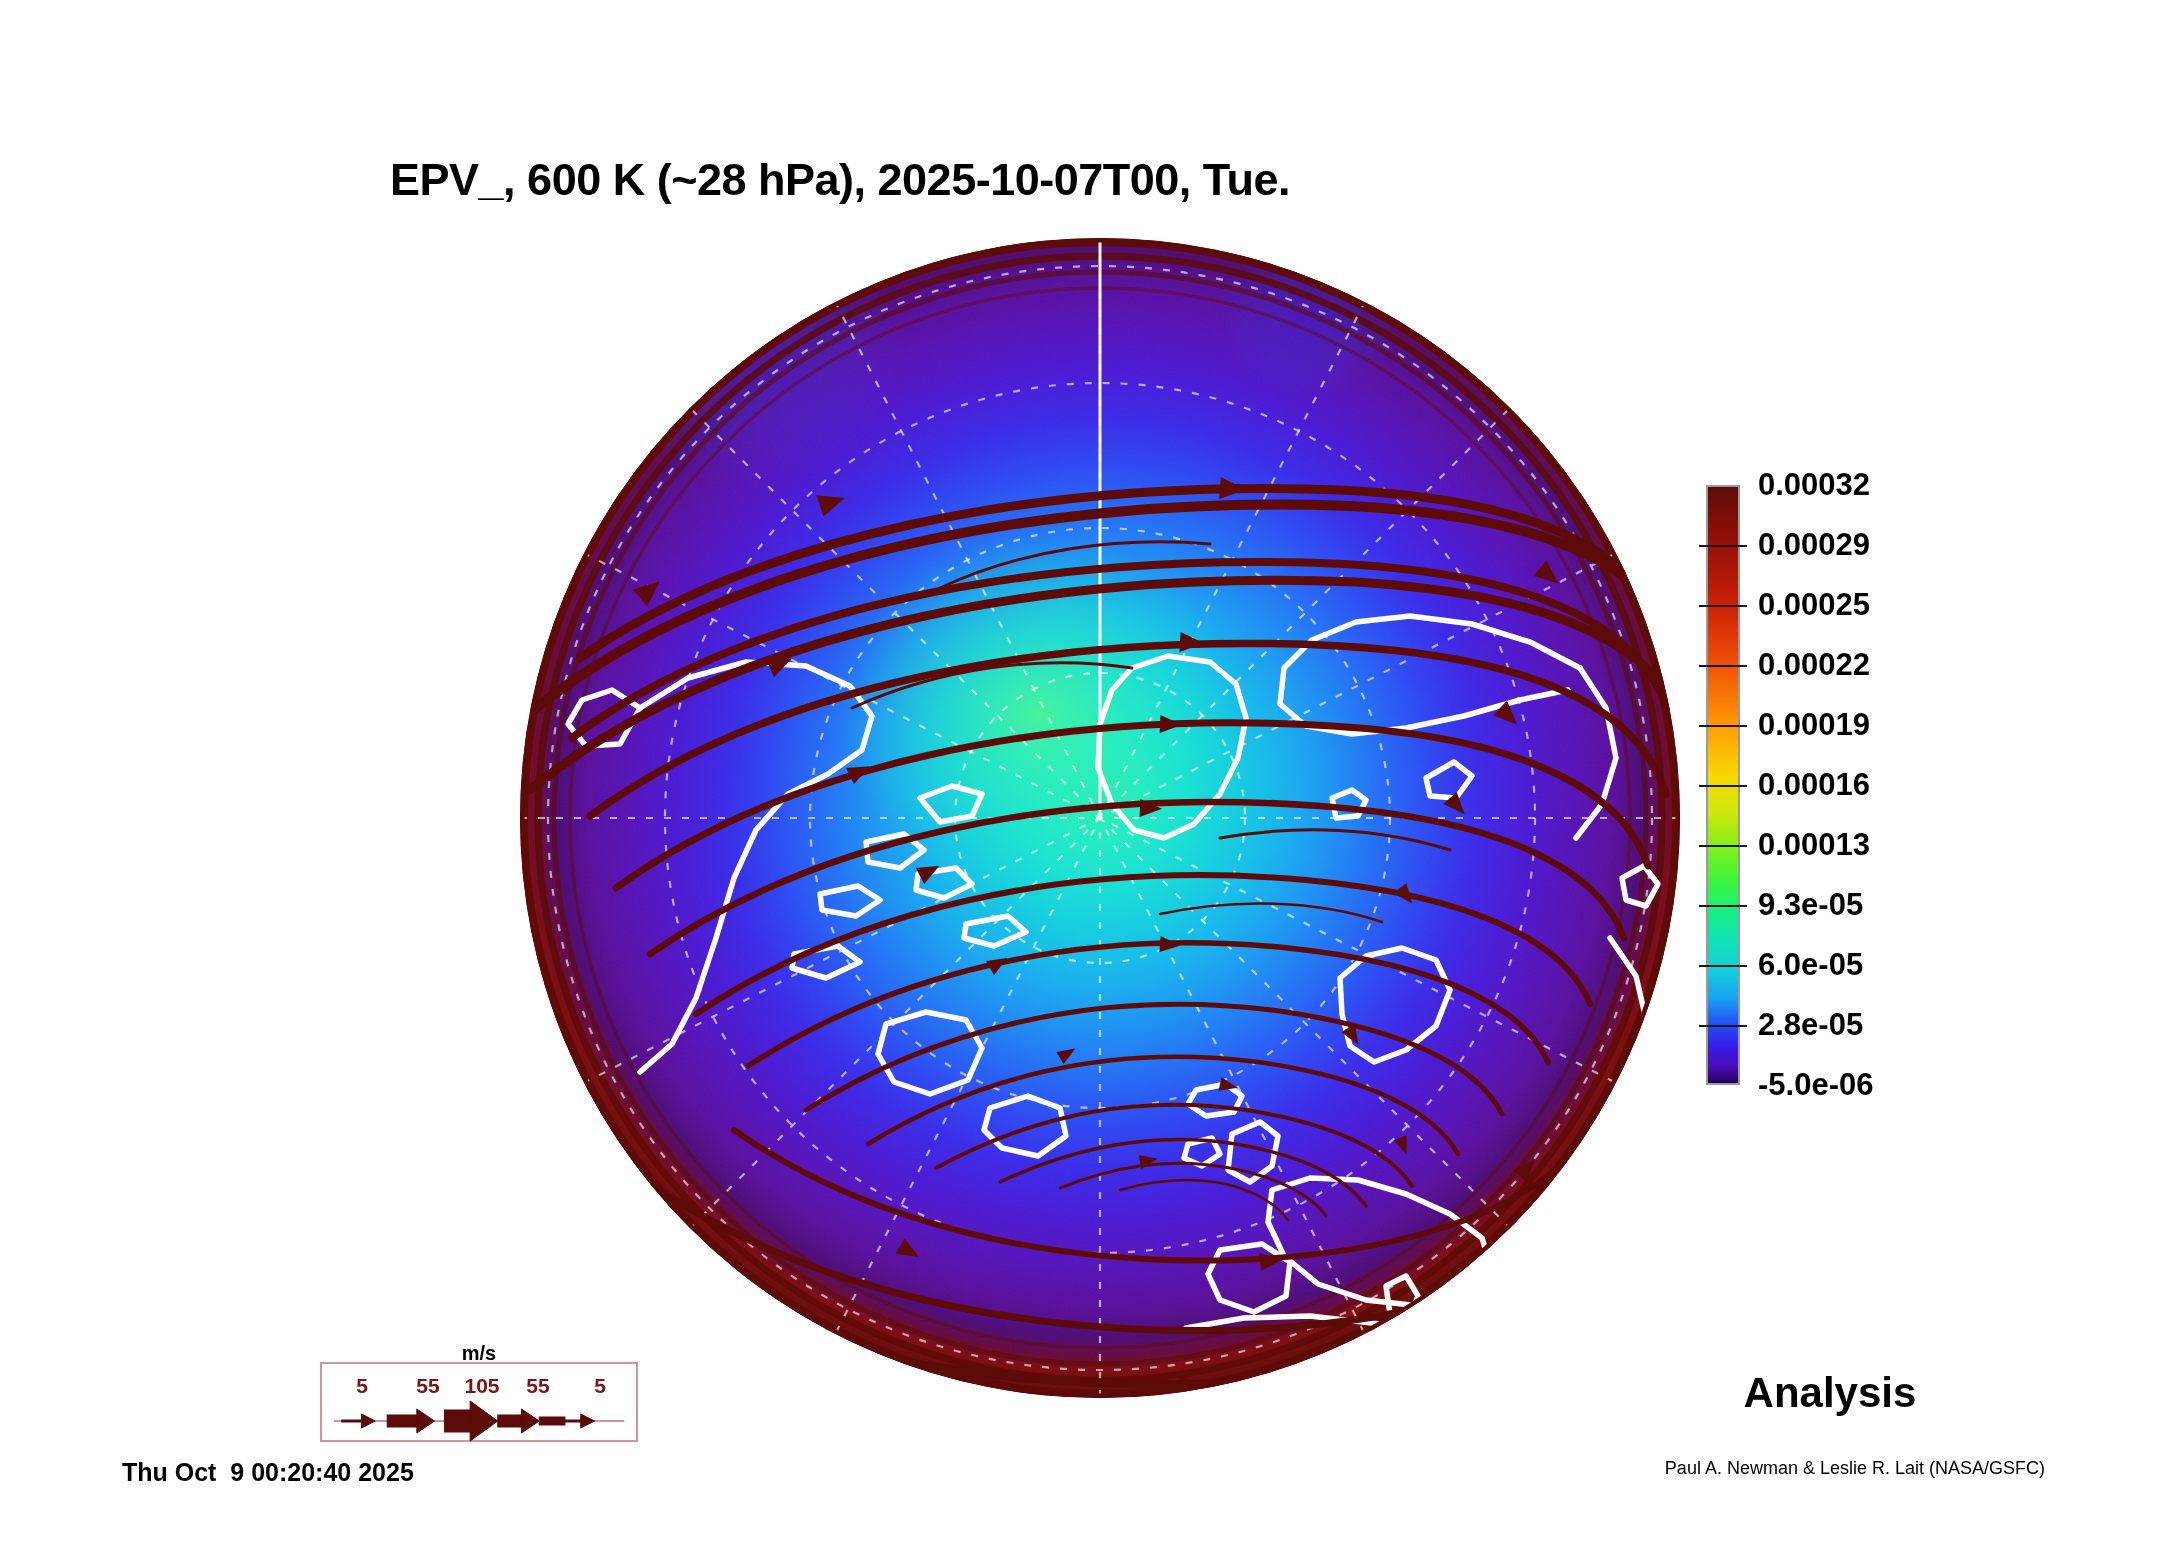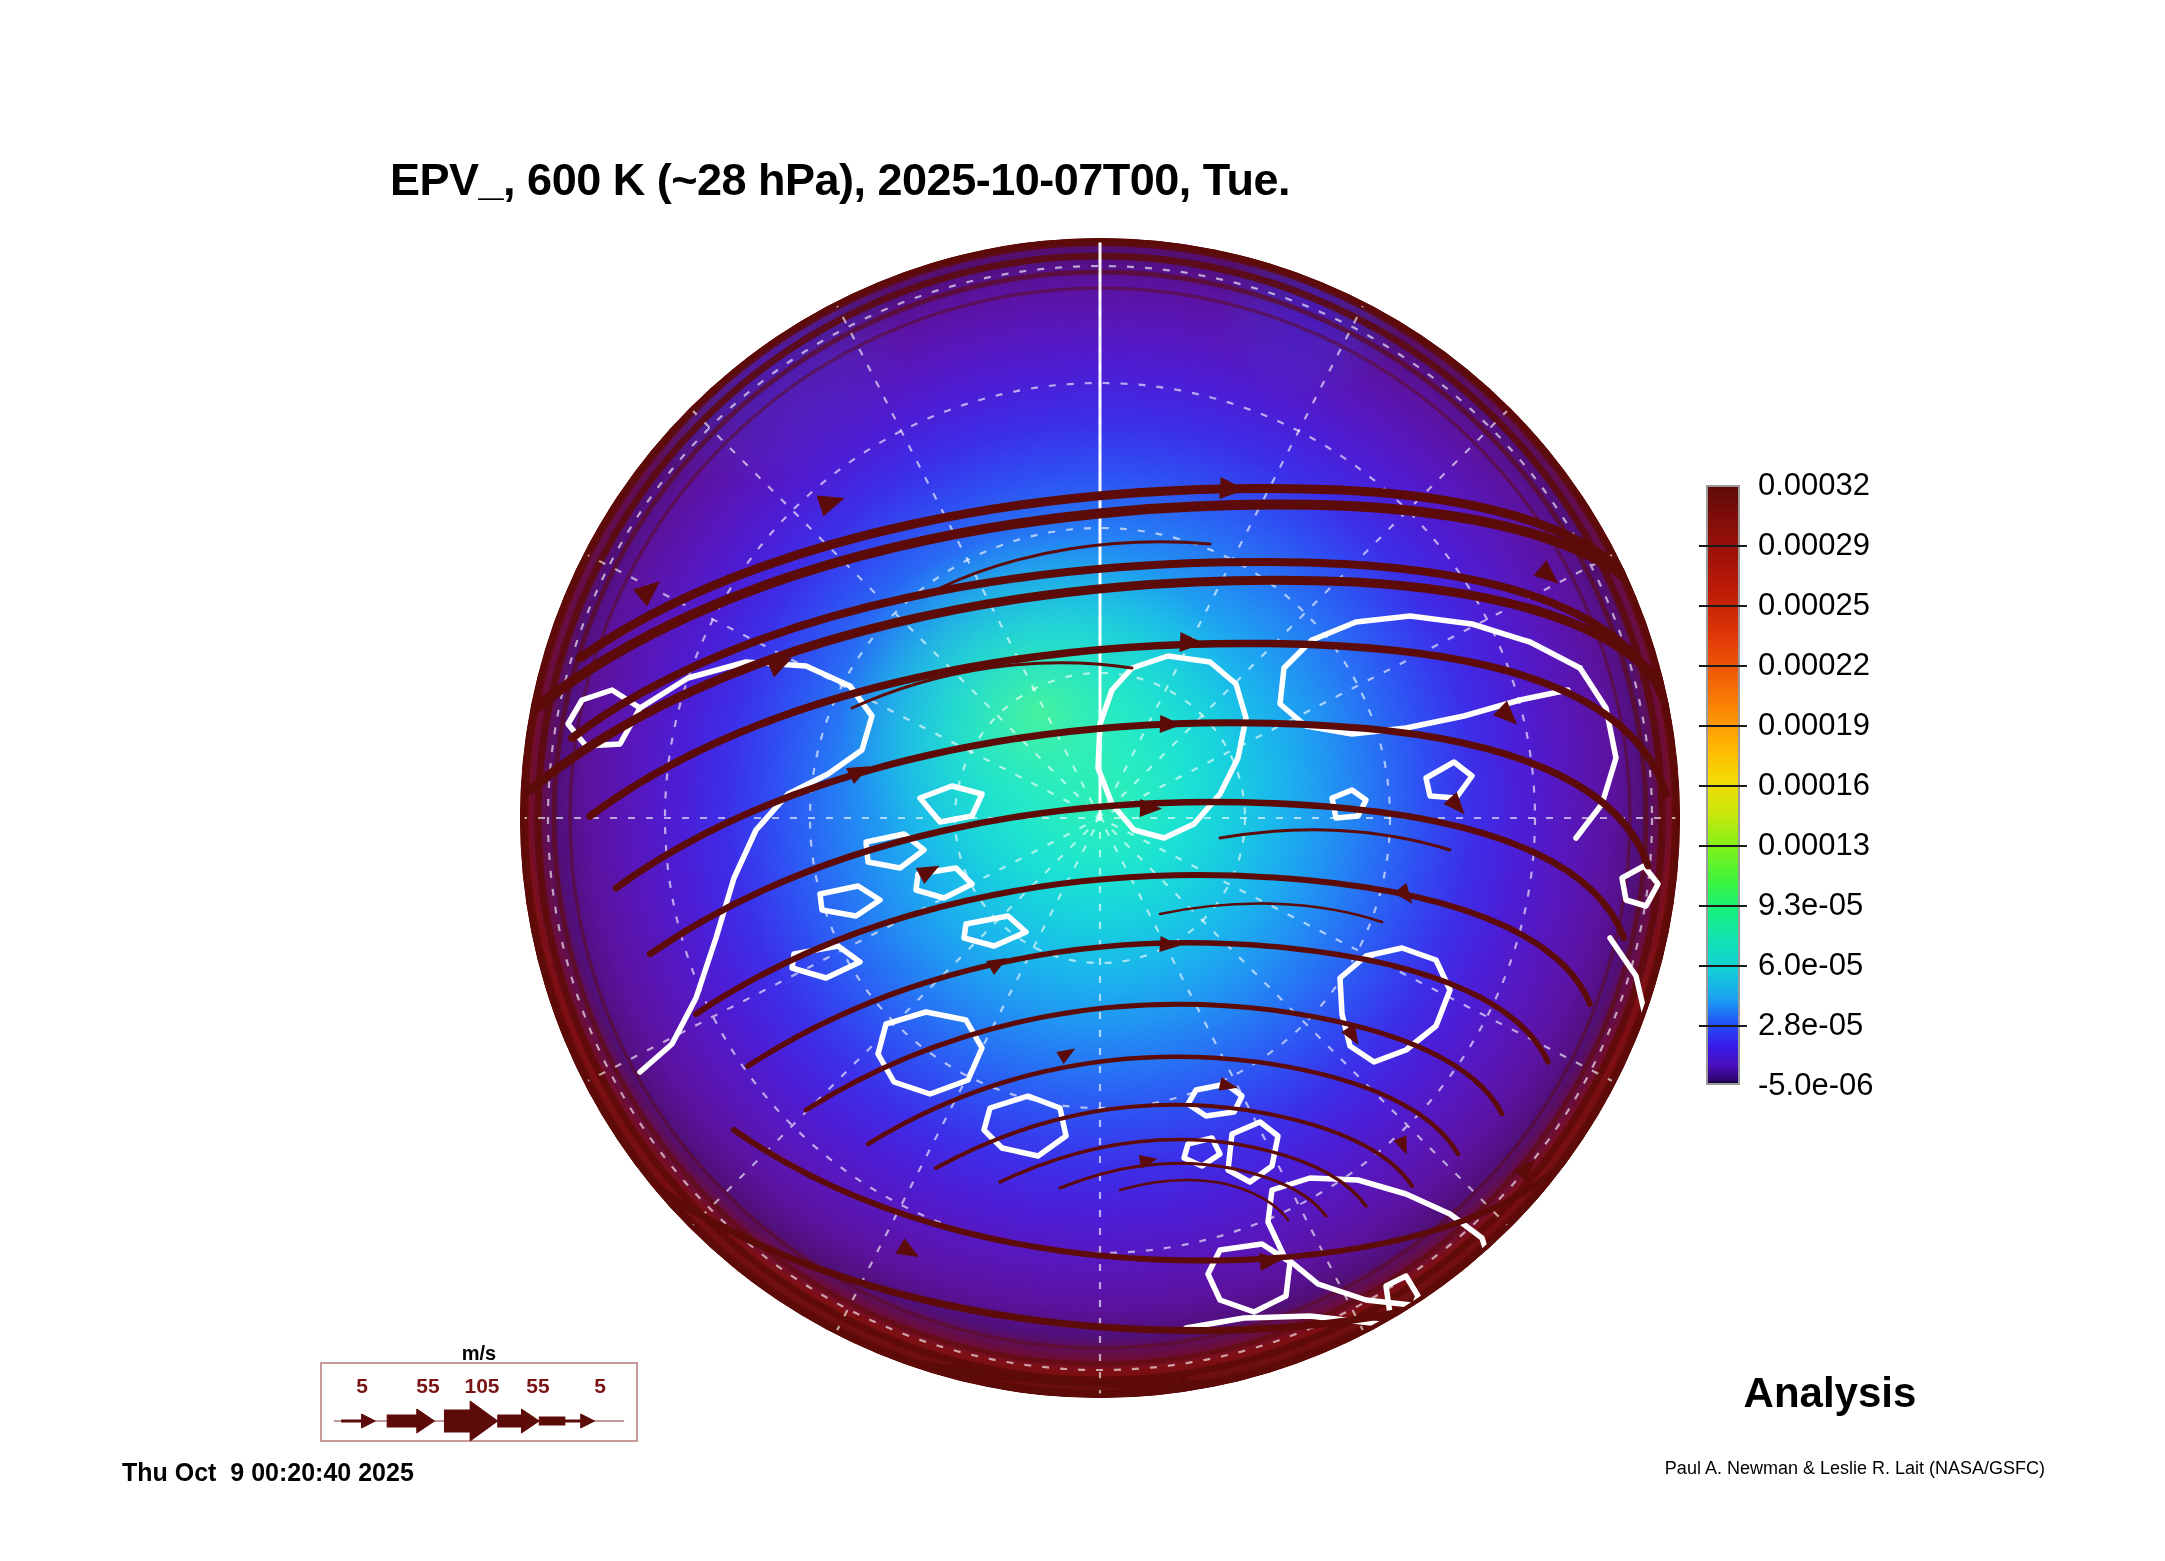--- a/index.html
+++ b/index.html
@@ -73,21 +73,21 @@
   }
   .cb-tick{
     position:absolute;left:-7px;width:48px;height:0;
     border-top:2px solid #1a1a1a;
   }
   #colorbar-labels{
     position:absolute;left:52px;top:0;width:240px;height:600px;
   }
   .cb-label{
     position:absolute;left:0;
-    font-size:31px;font-weight:normal;color:#000;
+    font-size:31px;font-weight:bold;color:#000;
     white-space:nowrap;
     transform:translateY(-50%);
   }
 
   
   #wind-legend{
     position:absolute;
     left:320px;top:1362px;
     width:318px;height:80px;
     border:2px solid #c89a9a;

